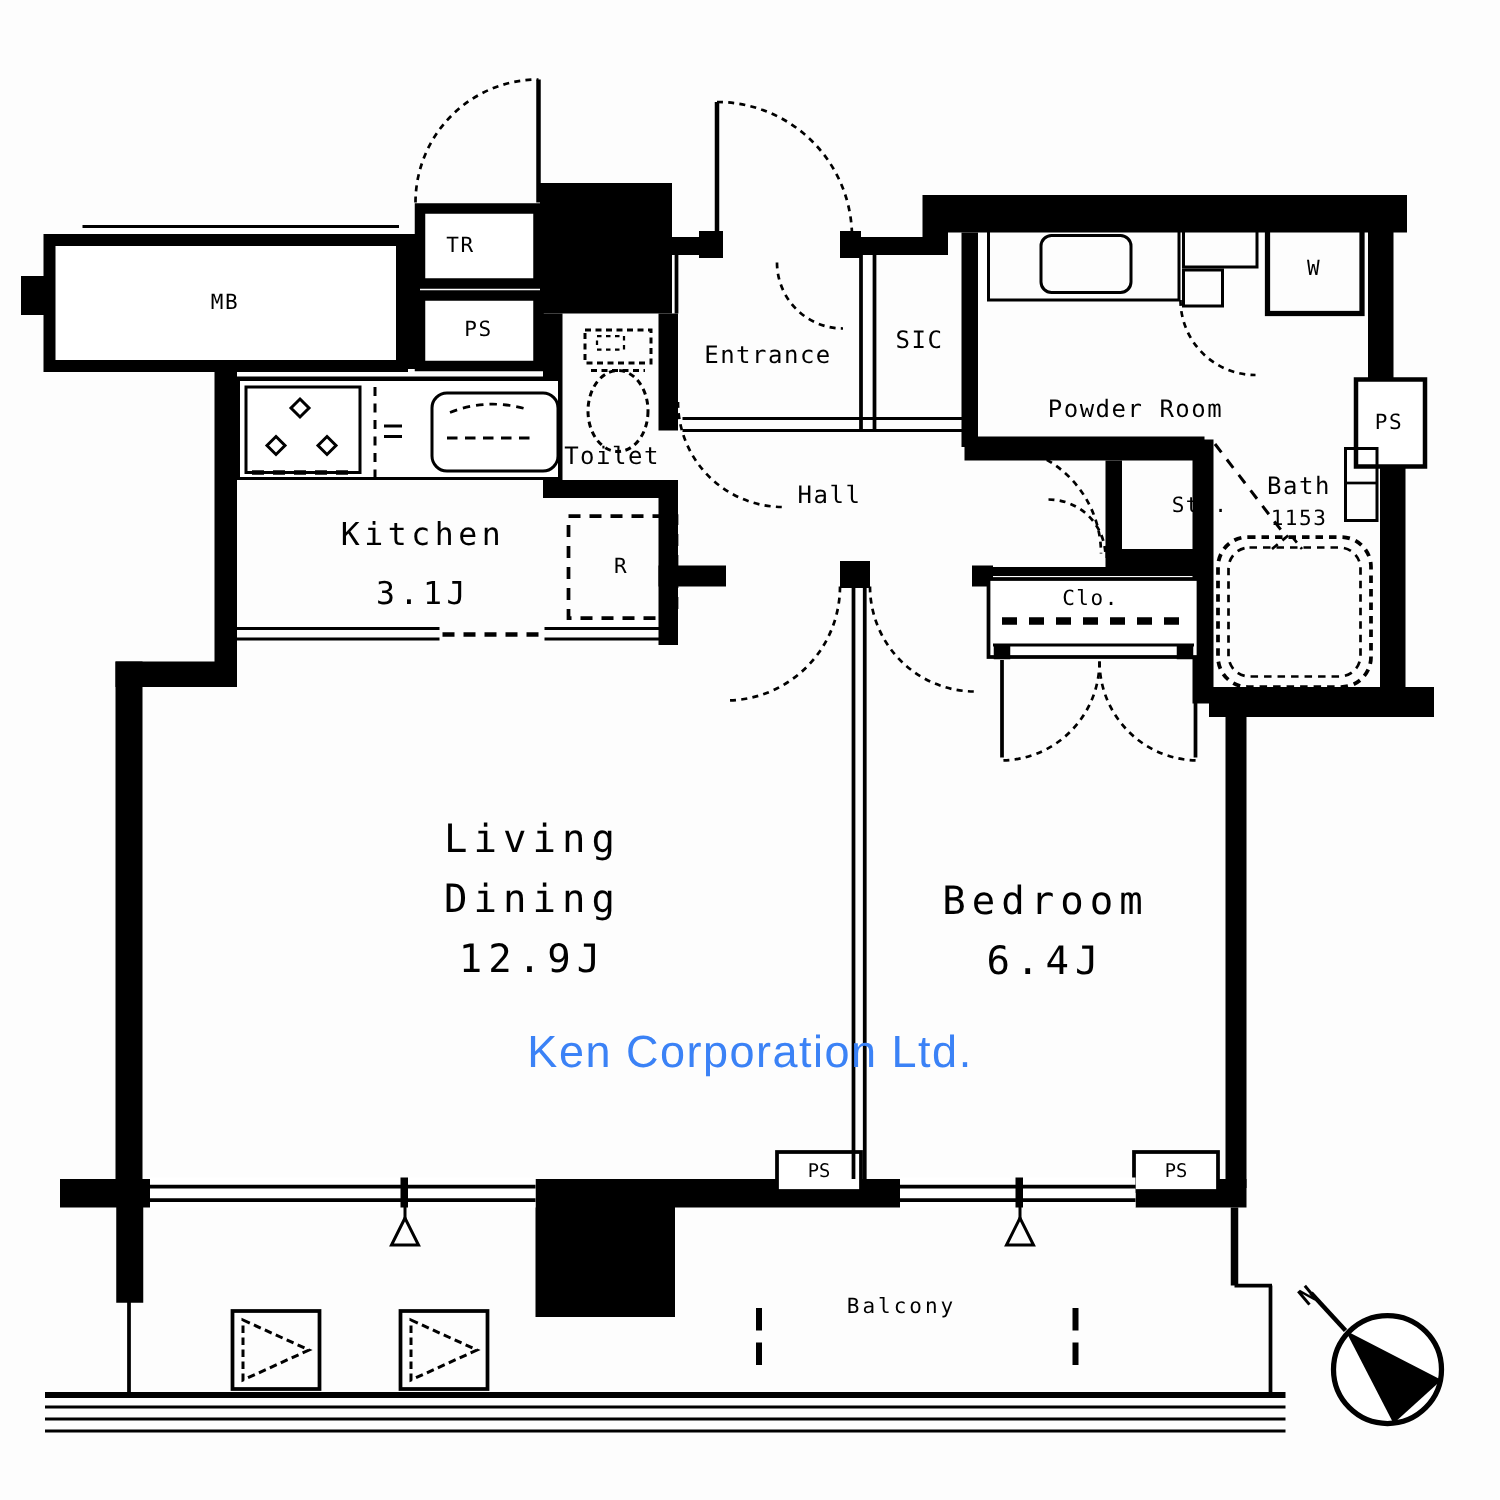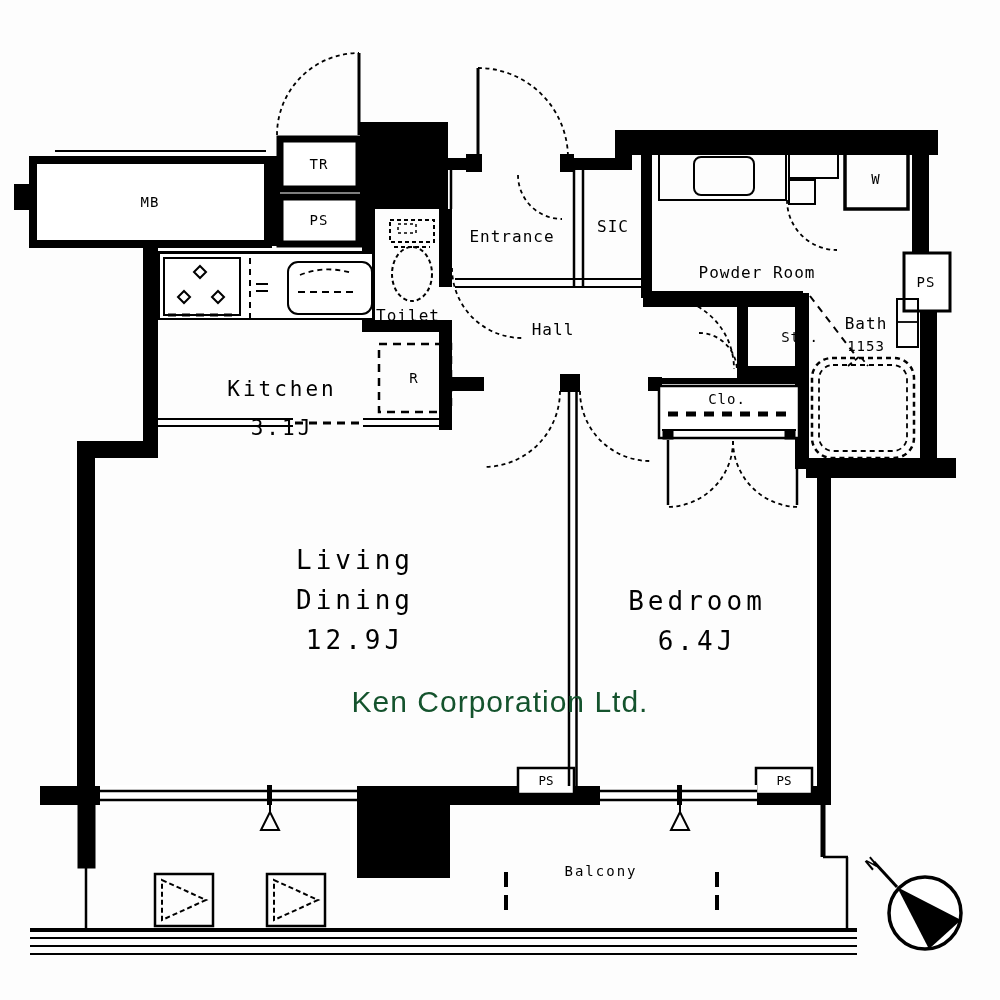--- a/index.html
+++ b/index.html
@@ -6,29 +6,29 @@
   .plan{
     position:relative;width:1000px;height:1000px;background:#fdfdfd;
     font-family:"DejaVu Sans Mono", monospace;color:#000;overflow:hidden;
   }
   .plan svg{position:absolute;left:0;top:0;z-index:1;}
   .lbl{
     position:absolute;z-index:3;transform:translate(-50%,-50%);
     font-family:"DejaVu Sans Mono", monospace;color:#000;white-space:nowrap;line-height:1;
   }
   .lbl-xl{font-size:26px;letter-spacing:4px;}
-  .lbl-lg{font-size:21px;letter-spacing:3px;margin-top:32px;}
+  .lbl-lg{font-size:21px;letter-spacing:3px;}
   .lbl-md{font-size:16px;letter-spacing:1px;}
   .lbl-sm{font-size:14px;letter-spacing:1px;}
   .lbl-xs{font-size:12.5px;letter-spacing:0;}
   .lbl-b{font-weight:normal;}
   .watermark{
     position:absolute;z-index:2;transform:translate(-50%,-50%);
     font-family:"Liberation Sans", sans-serif;font-size:30px;letter-spacing:1px;
-    color:#14532d;white-space:nowrap;
+    color:#3b82f6;white-space:nowrap;
   }
   .north{transform:translate(-50%,-50%) rotate(-40deg);font-weight:bold;font-size:16px;}
 </style>
 </head>
 <body>
 
 <div class="plan">
 
 <svg width="1000" height="1000" viewBox="0 0 1000 1000">
 
@@ -218,23 +218,23 @@
   </g>
 
   <g>
     <circle cx="925" cy="913" r="36" fill="#ffffff" stroke="#000" stroke-width="3.5"></circle>
     <polygon points="897,887 961,920 929,949" fill="#000"></polygon>
     <line x1="897" y1="887" x2="874" y2="862" stroke="#000" stroke-width="3"></line>
   </g>
 </svg>
 
 <div class="lbl lbl-sm lbl-b" style="left:150px;top:202px">MB</div>
-<div class="lbl lbl-sm" style="left:319px;top:164px">TR</div>
+<div class="lbl lbl-sm" style="left:307px;top:164px">TR</div>
 <div class="lbl lbl-sm" style="left:319px;top:220px">PS</div>
-<div class="lbl lbl-md" style="left:408px;top:316px">Toilet</div>
+<div class="lbl lbl-md" style="left:408px;top:304px">Toilet</div>
 <div class="lbl lbl-md" style="left:512px;top:237px">Entrance</div>
 <div class="lbl lbl-md" style="left:613px;top:227px">SIC</div>
 <div class="lbl lbl-md" style="left:757px;top:273px">Powder Room</div>
 <div class="lbl lbl-sm" style="left:876px;top:179px">W</div>
 <div class="lbl lbl-sm" style="left:926px;top:282px">PS</div>
 <div class="lbl lbl-md" style="left:553px;top:330px">Hall</div>
 <div class="lbl lbl-sm" style="left:800px;top:337px">Sto.</div>
 <div class="lbl lbl-md" style="left:866px;top:324px">Bath</div>
 <div class="lbl lbl-sm" style="left:866px;top:346px">1153</div>
 <div class="lbl lbl-sm" style="left:727px;top:399px">Clo.</div>

